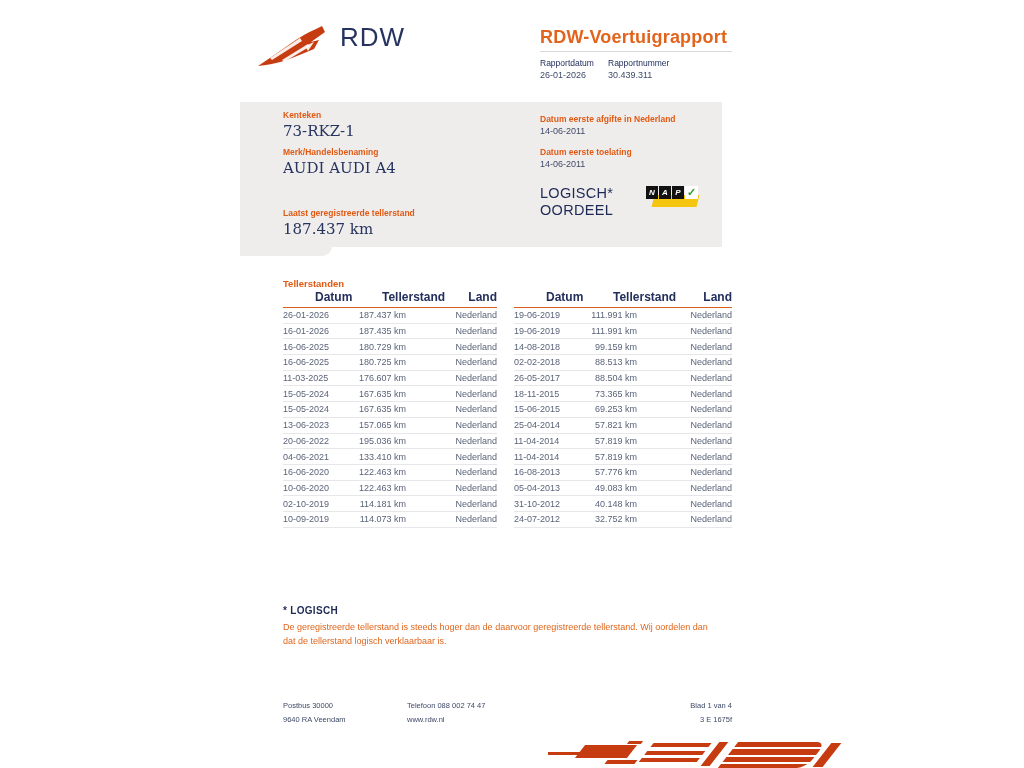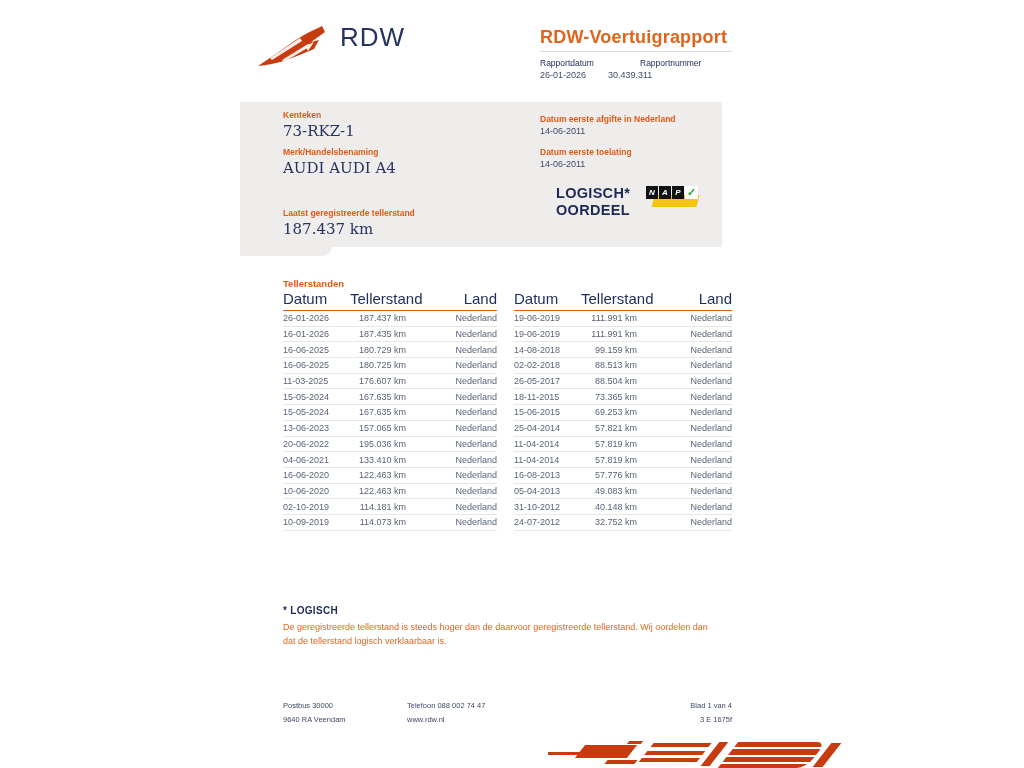--- a/index.html
+++ b/index.html
@@ -10,47 +10,47 @@
     -webkit-font-smoothing:antialiased;
   }
   .abs{position:absolute;}
   
   .logo-bird{left:256px;top:24px;width:78px;height:46px;}
   .logo-text{left:340px;top:22px;font-family:Liberation Sans, sans-serif;font-size:26px;color:#26335f;letter-spacing:1px;}
   .doc-title{left:540px;top:27px;font-size:18px;font-weight:bold;color:#e2641c;letter-spacing:.2px;}
   .title-rule{left:540px;top:51px;width:192px;height:1px;background:#d9d9dc;}
   .meta-label{font-size:8.5px;font-weight:normal;color:#222f5c;}
   .meta-value{font-size:9px;color:#3f4a68;}
-  .rdate-l{left:540px;top:58px;} .rnum-l{left:640px;top:58px;}
+  .rdate-l{left:540px;top:58px;} .rnum-l{left:608px;top:58px;}
   .rdate-v{left:540px;top:70px;} .rnum-v{left:608px;top:70px;}
   
   .vbox{left:240px;top:102px;width:482px;height:145px;background:#efedec;}
   .vbox-tab{left:240px;top:246px;width:92px;height:10px;background:#efedec;border-radius:0 0 12px 0;}
   .olabel{font-size:8.5px;font-weight:bold;color:#e05a14;}
   .bigval{font-family:"DejaVu Serif", serif;font-size:15px;color:#26335f;}
   .kent-l{left:283px;top:110px;} .kent-v{left:283px;top:122px;text-align:right;}
   .merk-l{left:283px;top:147px;} .merk-v{left:283px;top:159px;}
   .last-l{left:283px;top:208px;} .last-v{left:283px;top:220px;}
   .afg-l{left:540px;top:114px;}  .afg-v{left:540px;top:126px;}
   .toe-l{left:540px;top:147px;}  .toe-v{left:540px;top:159px;}
-  .oordeel{left:540px;top:185px;font-size:14.5px;font-weight:bold;color:#1d2a56;line-height:17px;letter-spacing:.3px;margin-left:16px;}
+  .oordeel{left:540px;top:185px;font-size:14.5px;font-weight:normal;color:#1d2a56;line-height:17px;letter-spacing:.3px;}
   
   .nap{left:646px;top:186px;width:54px;height:24px;}
   .nap-yellow{position:absolute;left:7px;top:9px;width:45px;height:12px;background:#f4c60f;transform:skewX(-14deg);}
   .nap-tiles{position:absolute;left:0;top:0;display:flex;gap:1px;}
   .nap-tile{width:12px;height:13px;background:#121212;color:#fff;font-size:8px;font-weight:bold;font-style:italic;
     display:flex;align-items:center;justify-content:center;}
   .nap-check{width:13px;height:13px;background:#fff;color:#2fa52f;font-size:11px;font-weight:bold;font-style:normal;}
   
   .tstitle{left:283px;top:278px;font-size:9.5px;font-weight:bold;color:#e05a14;}
   .ttable{position:absolute;top:290px;}
   .ttable.tleft{left:283px;width:214px;}
   .ttable.tright{left:514px;width:218px;}
   .thead{display:grid;grid-template-columns:67px 56px 1fr;border-bottom:1.4px solid #dd5f1c;padding-bottom:3px;}
-  .th{font-size:15px;font-weight:normal;color:#222f5c;white-space:nowrap;}
+  .th{font-size:12px;font-weight:bold;color:#222f5c;white-space:nowrap;margin-left:32px;}
   .th2{text-align:right;}
   .trow{display:grid;grid-template-columns:67px 56px 1fr;height:14.7px;align-items:center;border-bottom:1px solid #e7e7ea;}
   .tcell{font-size:9px;color:#5a6378;white-space:nowrap;}
   .tc1,.tc2{text-align:right;}
   
   .fn-title{left:283px;top:605px;font-size:10px;font-weight:bold;color:#1d2a56;letter-spacing:.3px;}
   .fn-text{left:283px;top:621px;width:432px;font-size:9px;color:#e0661e;line-height:13.5px;}
   
   .foot{font-size:7.5px;color:#3f4a68;}
   .f-a1{left:283px;top:701px;} .f-a2{left:283px;top:715px;}

